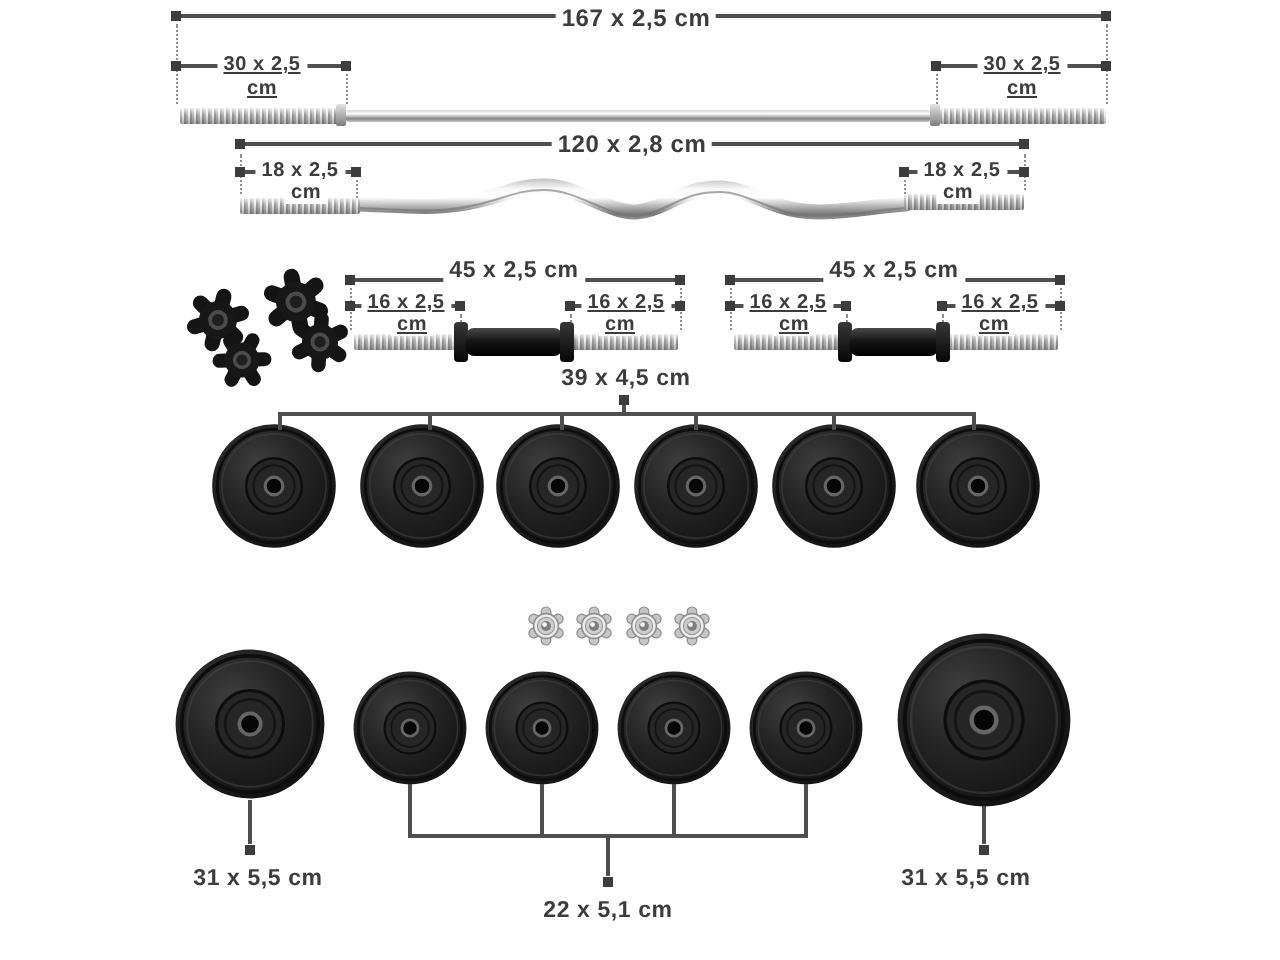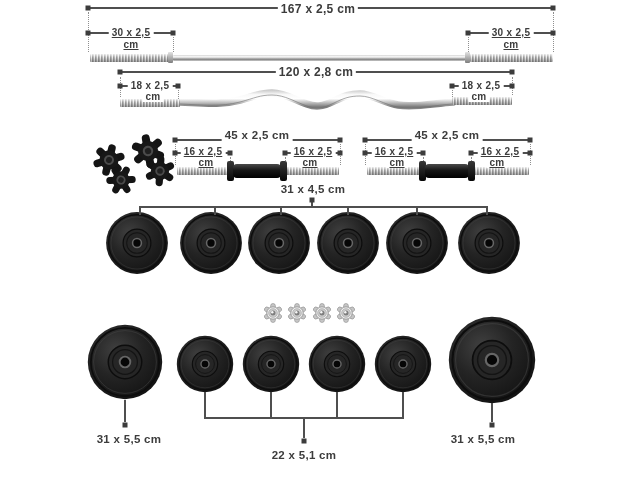--- a/index.html
+++ b/index.html
@@ -213,21 +213,21 @@
   <div class="vdot" style="left:365px;top:144px;height:21px;"></div>
   <div class="vdot" style="left:423px;top:157px;height:8px;"></div>
   <div class="vdot" style="left:471px;top:157px;height:8px;"></div>
   <div class="vdot" style="left:530px;top:144px;height:21px;"></div>
 
   <div class="knurl" style="left:367px;top:167px;width:162px;height:8px;"></div>
   <div class="gripstop" style="left:419px;top:161px;width:7px;height:20px;"></div>
   <div class="grip" style="left:425px;top:164px;width:44px;height:14px;"></div>
   <div class="gripstop" style="left:468px;top:161px;width:7px;height:20px;"></div>
 
-  <div class="lbl s11" style="left:313px;top:190px;">31 x 4,5 cm</div>
+  <div class="lbl s11" style="left:313px;top:190px;">39 x 4,5 cm</div>
   <div class="sq" style="left:312px;top:200px;"></div>
   <div class="vline" style="left:311px;top:202px;height:5px;"></div>
   <div class="hline" style="left:139px;top:206px;width:349px;"></div>
   <div class="vline" style="left:139px;top:206px;height:9px;"></div>
   <div class="vline" style="left:214px;top:206px;height:9px;"></div>
   <div class="vline" style="left:280px;top:206px;height:9px;"></div>
   <div class="vline" style="left:347px;top:206px;height:9px;"></div>
   <div class="vline" style="left:416px;top:206px;height:9px;"></div>
   <div class="vline" style="left:486px;top:206px;height:9px;"></div>
 

